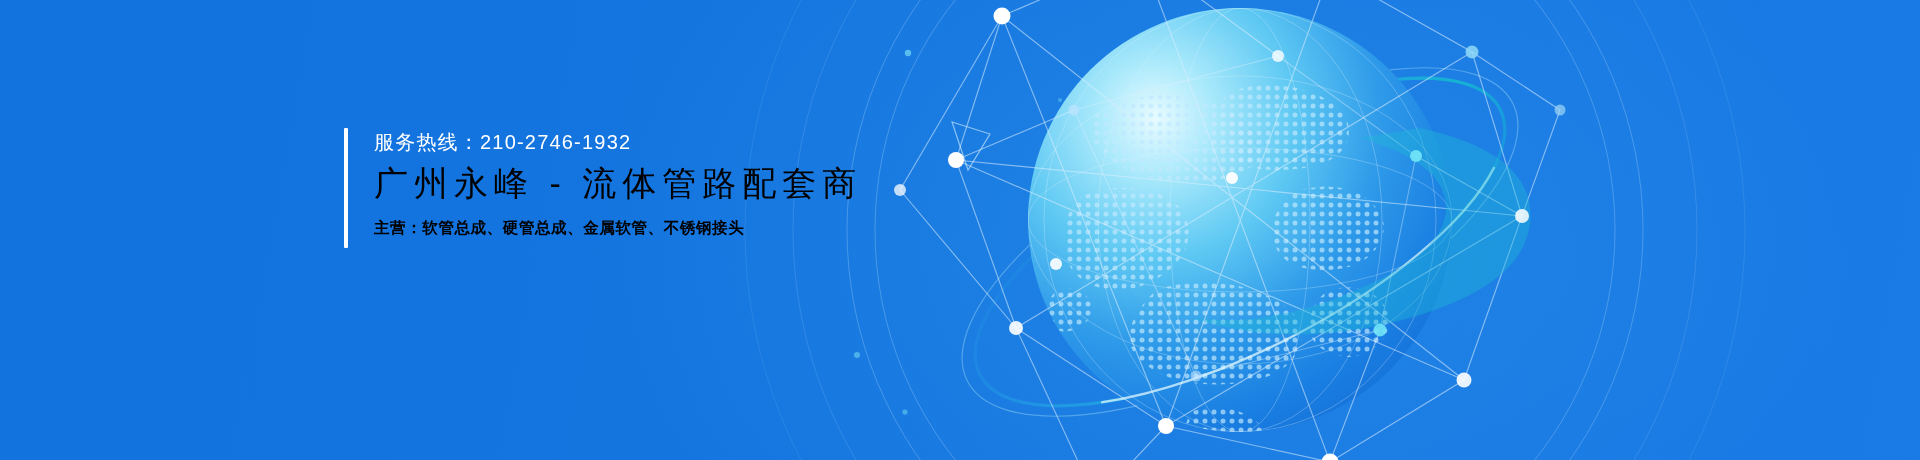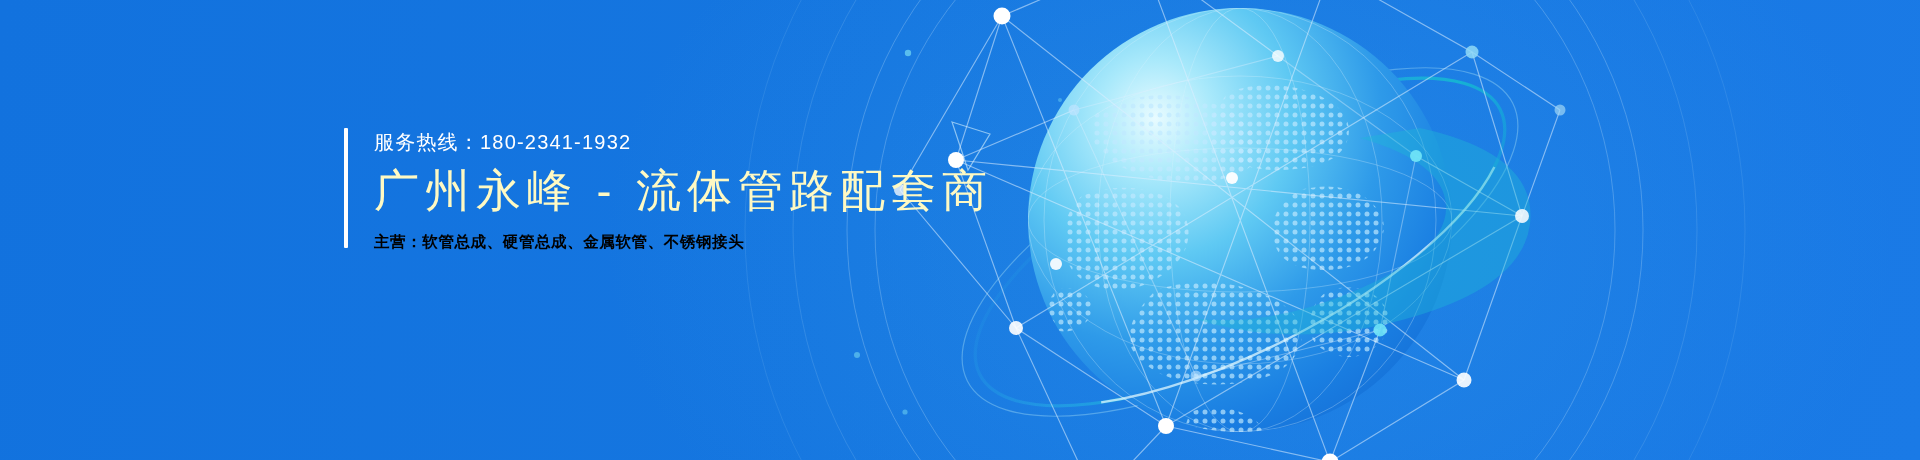--- a/index.html
+++ b/index.html
@@ -63,22 +63,22 @@
   }
   .hotline {
     color: #ffffff;
     font-size: 20px;
     letter-spacing: 1.2px;
     line-height: 1.2;
     white-space: nowrap;
     font-weight: 400;
   }
   .headline {
-    color: #fef9c3;
-    font-size: 45px;
+    color: #000000;
+    font-size: 34px;
     font-weight: 400;
     letter-spacing: 6px;
     line-height: 1.28;
     margin-top: 8px;
     white-space: nowrap;
   }
   .subtitle {
     color: #000000;
     font-size: 15.5px;
     font-weight: 700;
@@ -256,19 +256,19 @@
       <circle cx="700" cy="250" r="5.5" fill="#9fd6f5" fill-opacity="0.7"></circle>
       <circle cx="236" cy="640" r="6.5" fill="#ffffff" fill-opacity="0.8"></circle>
       <circle cx="372" cy="318" r="6" fill="#ffffff" fill-opacity="0.95"></circle>
       <circle cx="196" cy="404" r="6" fill="#ffffff" fill-opacity="0.9"></circle>
     </g>
   </svg>
 
   <div class="text-block">
     <div class="accent-bar"></div>
     <div class="text-col">
-      <div class="hotline">服务热线：180-2341-1932</div>
+      <div class="hotline">服务热线：210-2746-1932</div>
       <div class="headline">广州永峰 - 流体管路配套商</div>
       <div class="subtitle">主营：软管总成、硬管总成、金属软管、不锈钢接头</div>
     </div>
   </div>
 
 </div>
 
 </body></html>

